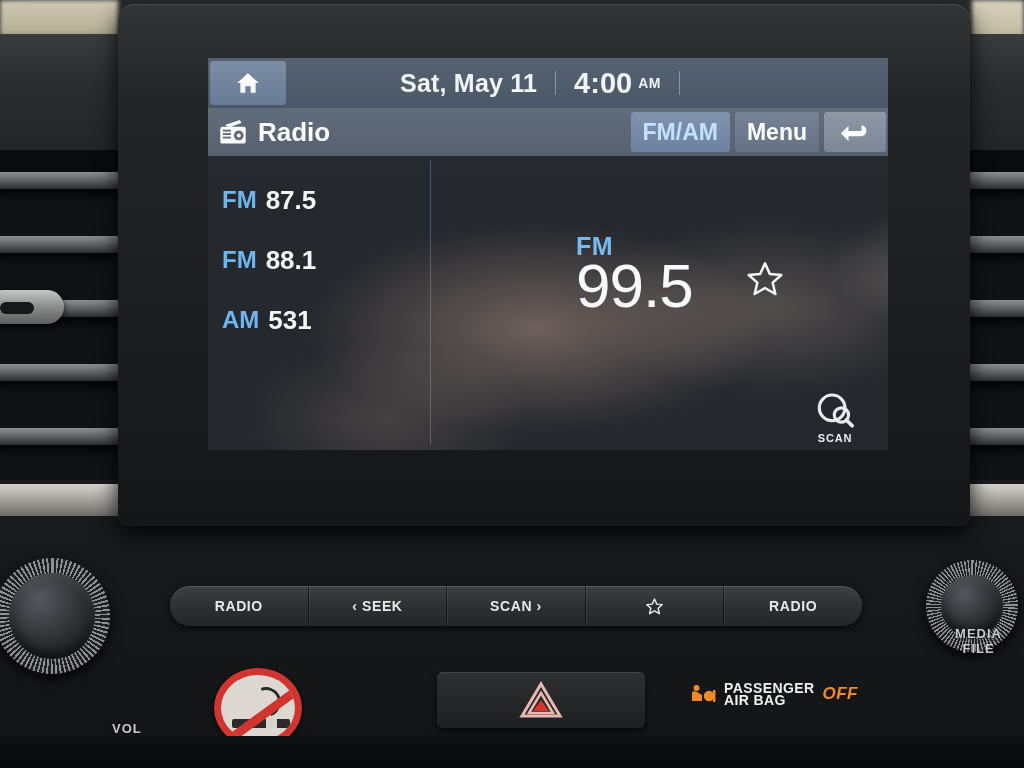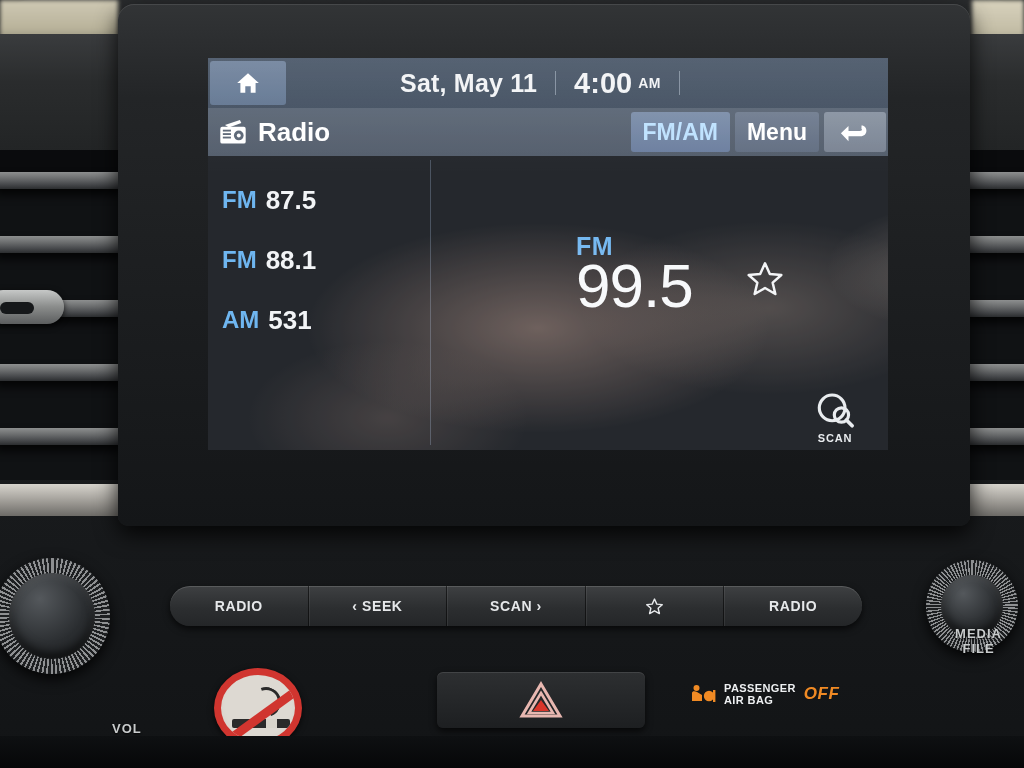--- a/index.html
+++ b/index.html
@@ -217,21 +217,21 @@
     position:absolute; left:437px; top:672px; width:208px; height:56px;
     background:linear-gradient(180deg,#2d2f31,#1d1f21);
     border-radius:6px;
     display:flex; align-items:center; justify-content:center;
     box-shadow:inset 0 1px 0 rgba(255,255,255,.1), 0 3px 7px rgba(0,0,0,.7);
   }
   #airbag {
     position:absolute; left:690px; top:682px; display:flex; align-items:center; gap:8px;
   }
   .airbag-txt {
-    color:#eef0f2; font-size:11px; font-weight:bold; line-height:12px; letter-spacing:.4px;
+    color:#eef0f2; font-size:14px; font-weight:bold; line-height:12px; letter-spacing:.4px;
   }
   .airbag-off { color:#f08a24; font-size:17px; font-weight:bold; font-style:italic; letter-spacing:.5px; }
   .bottom-shadow {
     position:absolute; left:0; right:0; top:736px; height:32px;
     background:linear-gradient(180deg,#0e1012,#060708);
   }
 </style>
 </head>
 <body>
 

